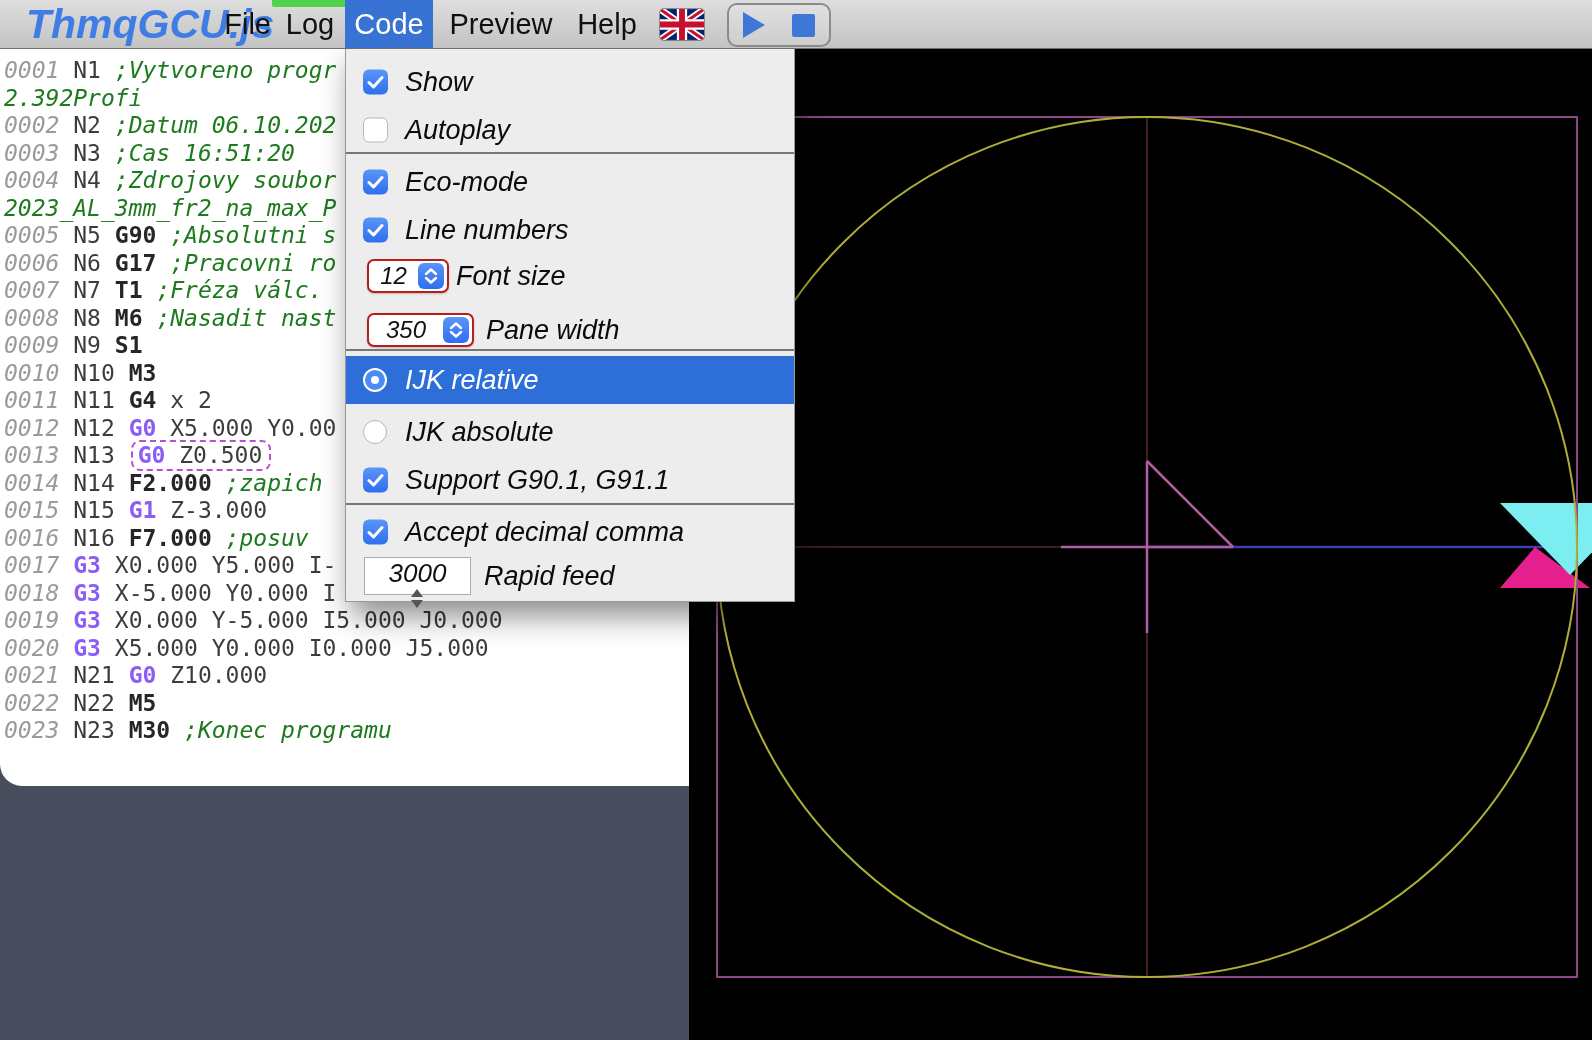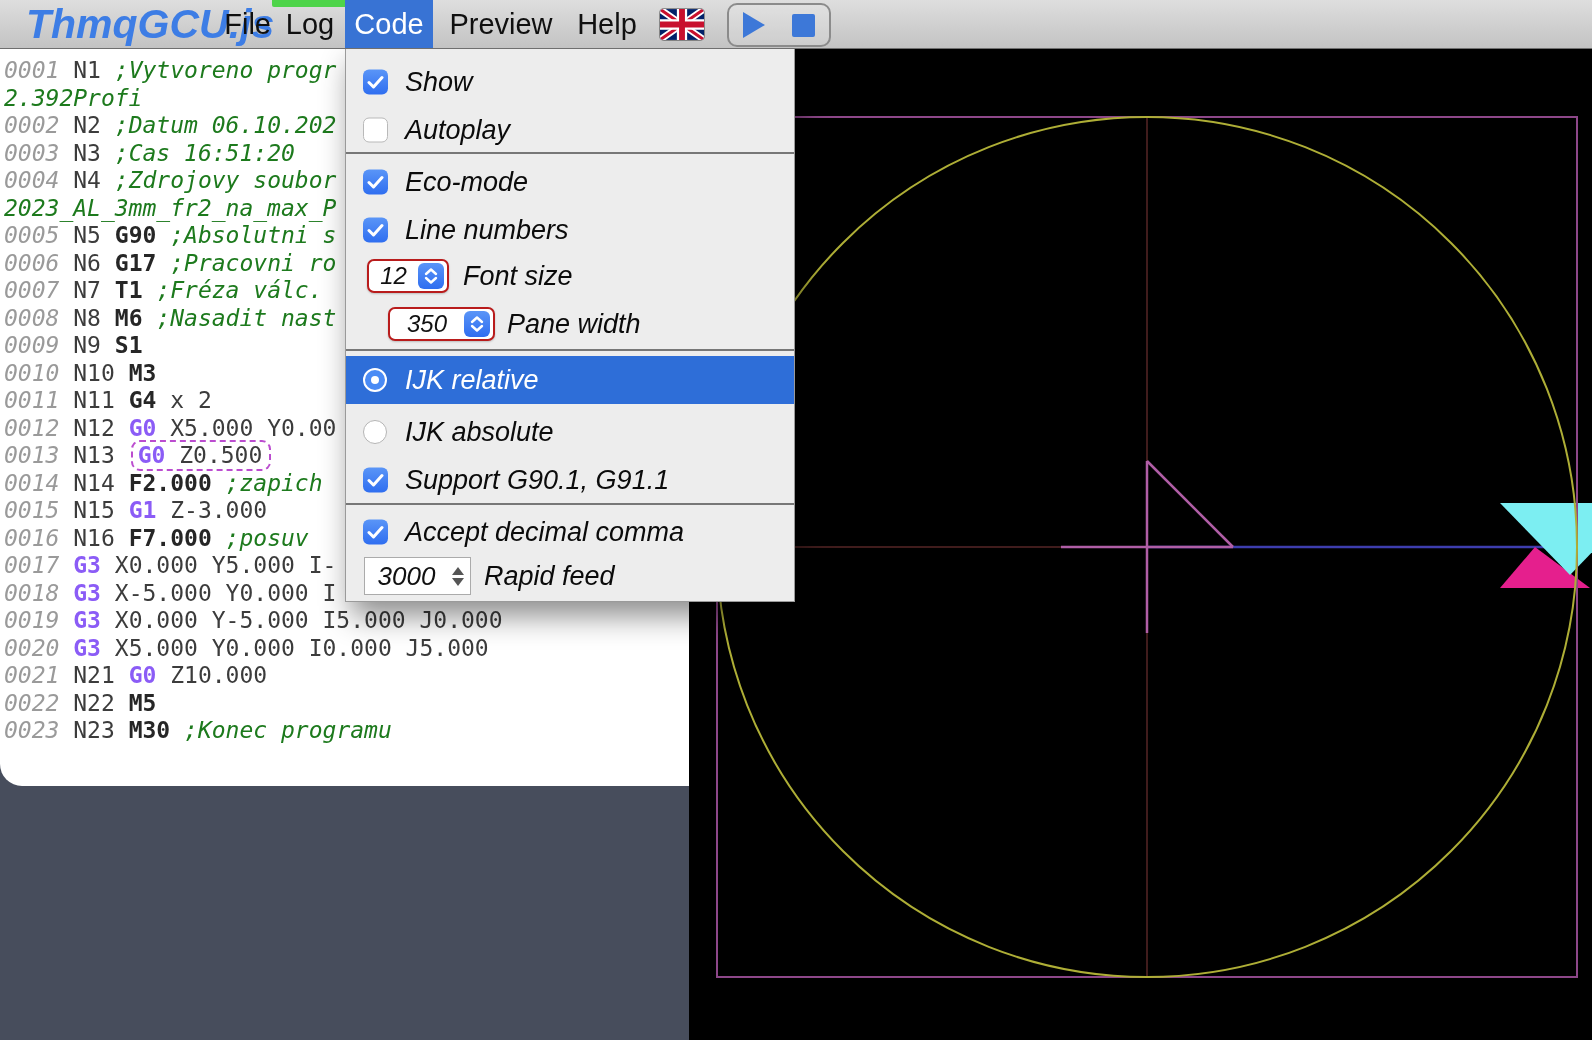--- a/index.html
+++ b/index.html
@@ -145,24 +145,24 @@
   <div class="mrow" style="top:206px;">
     <span class="mselect" style="left:21px;width:82px;">
       <span class="val">12</span>
       <span class="mstep">
         <svg width="16" height="18" viewBox="0 0 16 18">
             <polyline points="3,7 8,2.5 13,7" fill="none" stroke="#fff" stroke-width="2.4" stroke-linecap="round" stroke-linejoin="round"></polyline>
             <polyline points="3,11 8,15.5 13,11" fill="none" stroke="#fff" stroke-width="2.4" stroke-linecap="round" stroke-linejoin="round"></polyline>
           </svg>
       </span>
     </span>
-    <span class="mlabel" style="left:117px;">Font size</span>
-  </div>
-
-  <div class="mrow" style="top:254px;margin-left:21px;">
+    <span class="mlabel" style="left:110px;">Font size</span>
+  </div>
+
+  <div class="mrow" style="top:260px;">
     <span class="mselect" style="left:21px;width:107px;">
       <span class="val">350</span>
       <span class="mstep">
         <svg width="16" height="18" viewBox="0 0 16 18">
             <polyline points="3,7 8,2.5 13,7" fill="none" stroke="#fff" stroke-width="2.4" stroke-linecap="round" stroke-linejoin="round"></polyline>
             <polyline points="3,11 8,15.5 13,11" fill="none" stroke="#fff" stroke-width="2.4" stroke-linecap="round" stroke-linejoin="round"></polyline>
           </svg>
       </span>
     </span>
     <span class="mlabel" style="left:140px;">Pane width</span>
@@ -194,21 +194,21 @@
   <div class="mrow" style="top:462px;">
     <span class="cb checked">
       <svg width="17" height="14" viewBox="0 0 17 14">
           <polyline points="2,7 6.5,11.5 15,2" fill="none" stroke="#fff" stroke-width="3" stroke-linecap="round" stroke-linejoin="round"></polyline>
         </svg>
     </span>
     <span class="mlabel">Accept decimal comma</span>
   </div>
 
   <div class="mrow" style="top:508px;height:40px;">
-    <span class="ninput" style="left:18px;width:107px;">
+    <span class="ninput" style="left:18px;width:107px;flex-direction:column;">
       <span class="val">3000</span>
       <span class="nstep">
         <span class="tri-up"></span>
           <span class="tri-dn"></span>
       </span>
     </span>
     <span class="mlabel" style="left:138px;">Rapid feed</span>
   </div>
 </div>
 

